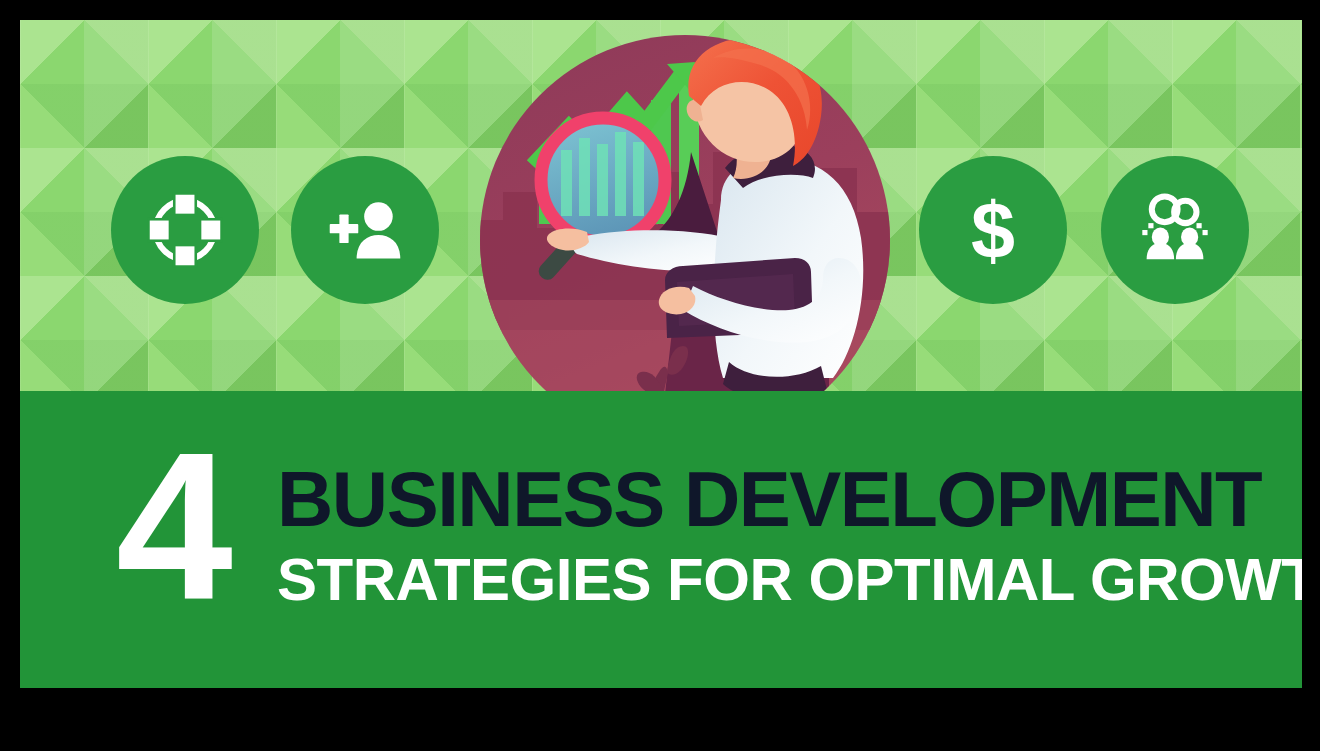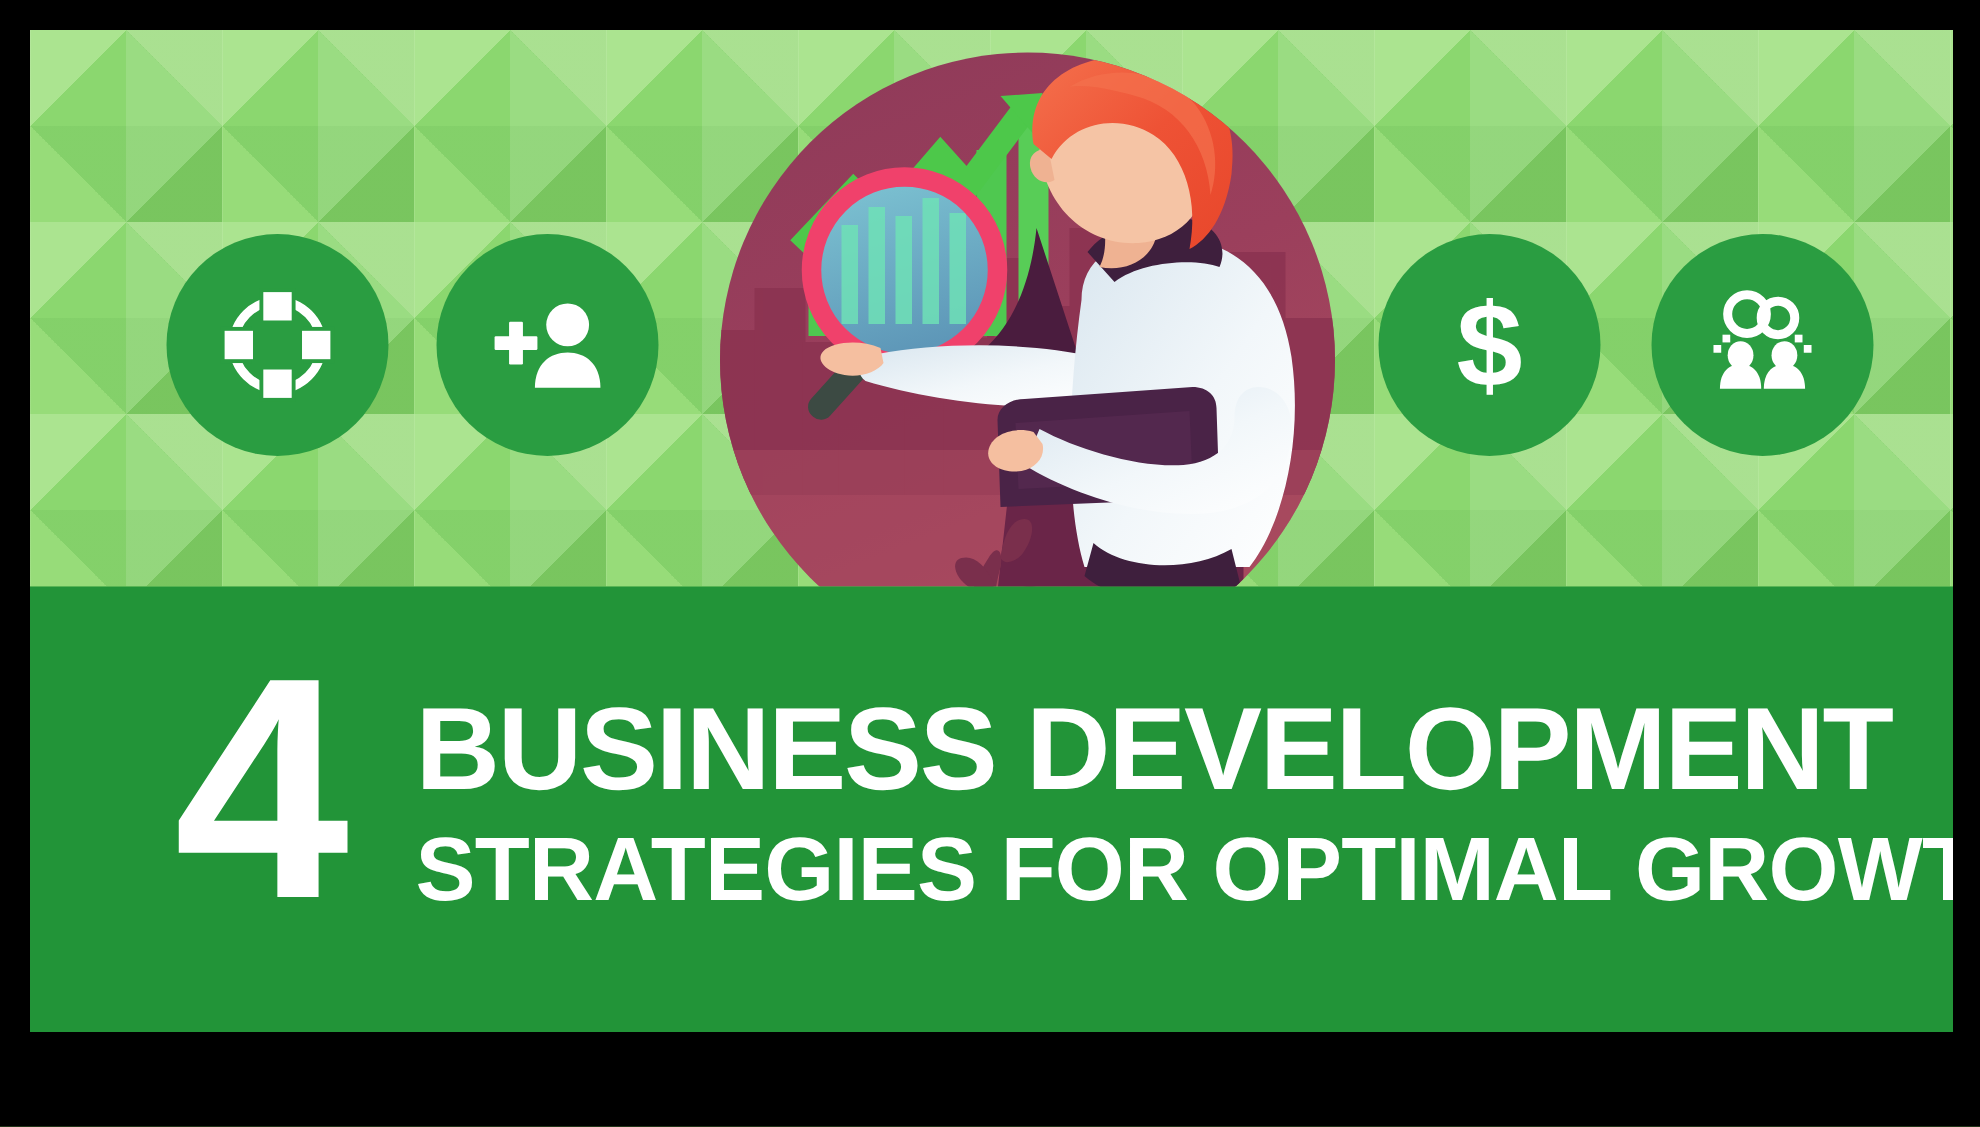--- a/index.html
+++ b/index.html
@@ -116,21 +116,21 @@
     font-family: "Liberation Sans", sans-serif;
   }
 
   .headline {
     position: absolute;
     left: 257px;
     top: 68px;
     font-size: 78px;
     line-height: 80px;
     font-weight: 700;
-    color: #ffffff;
+    color: #0f172a;
     letter-spacing: -1.5px;
     white-space: nowrap;
     font-family: "Liberation Sans", sans-serif;
   }
 
   .subhead {
     position: absolute;
     left: 257px;
     top: 158px;
     font-size: 60px;

